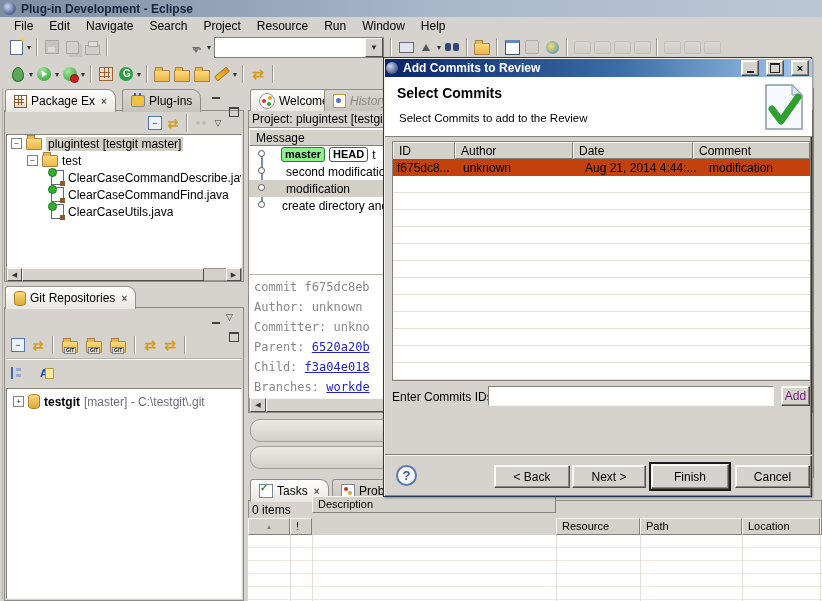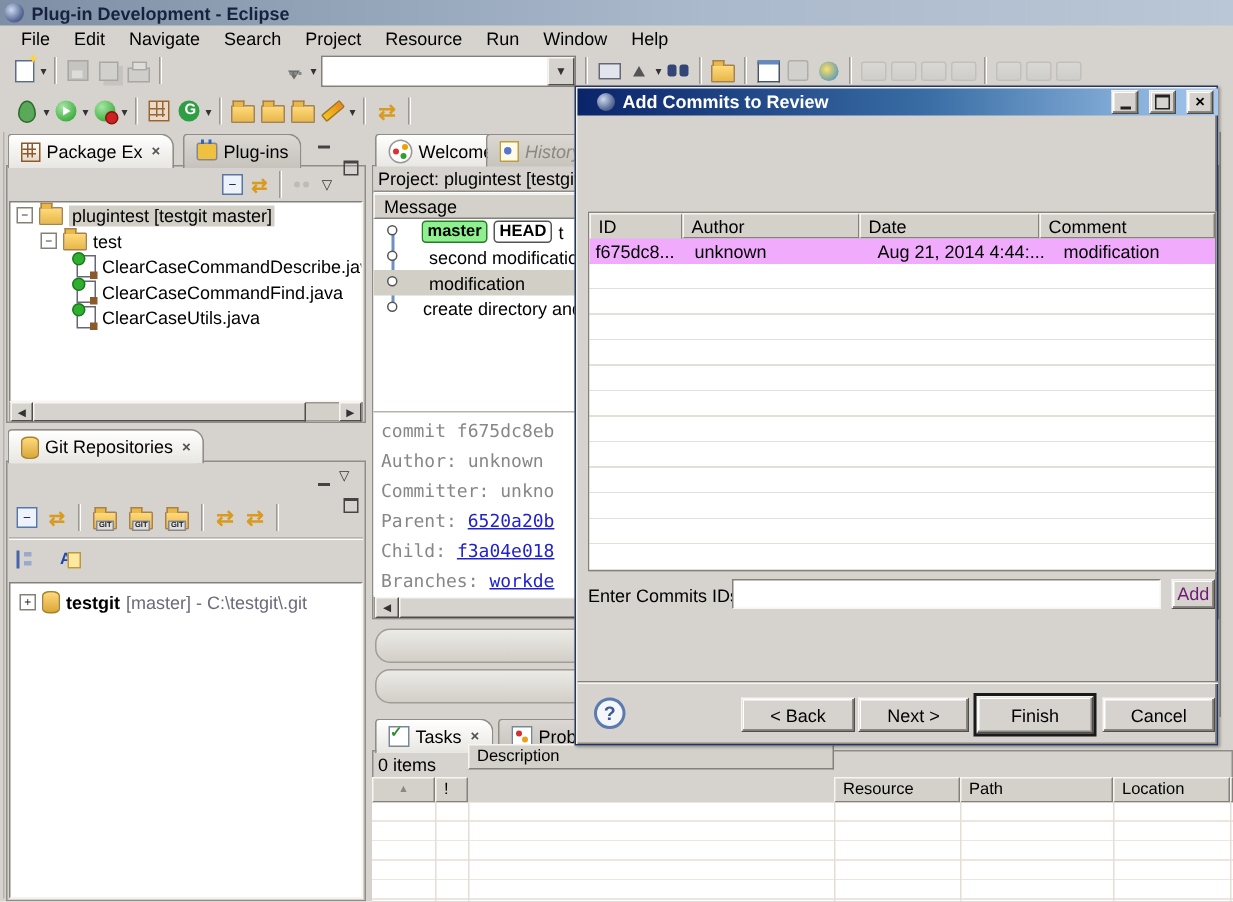--- a/index.html
+++ b/index.html
@@ -452,42 +452,51 @@
     <div class="a" style="left:308px;top:0;width:1px;height:66px;background:#e4ded6"></div>
     <div class="a" style="left:392px;top:0;width:1px;height:66px;background:#e4ded6"></div>
     <div class="a" style="left:494px;top:0;width:1px;height:66px;background:#e4ded6"></div>
     <div class="a" style="left:572px;top:0;width:1px;height:66px;background:#e4ded6"></div>
   </div>
 
   <div class="a" style="left:813px;top:88px;width:9px;height:390px;background:#d6d3ce;border-left:1px solid #908d88"></div>
 
   <div class="a" style="left:383px;top:57px;width:429px;height:440px;background:#d6d3ce;border:1px solid #24365e;box-shadow:inset 1px 1px 0 #f2f0eb,inset -1px -1px 0 #8a8880,1px 1px 2px rgba(0,0,0,.35);z-index:50">
 
-    <div class="a fx" style="left:1px;top:1px;width:427px;height:18px;background:linear-gradient(90deg,#0a246a,#3a6ea5 55%,#a6caf0);gap:5px;padding-left:13px">
+    <div class="a fx" style="left:1px;top:1px;width:427px;height:18px;background:linear-gradient(90deg,#0a246a,#3a6ea5 55%,#a6caf0);gap:5px;padding-left:1px">
       <span class="ic" style="width:12px;height:12px;border-radius:50%;background:radial-gradient(circle at 35% 35%,#cdd8f0,#5c6f9a 60%,#2c3c66)"></span>
       <span style="color:#fff;font-weight:bold;font-size:12px">Add Commits to Review</span>
       <span style="flex:1"></span>
       <span class="tbtn btn3" style="margin-right:2px">
           <span style="width:7px;height:2px;background:#222;margin-top:7px"></span>
         </span>
       <span class="tbtn btn3" style="margin-right:2px">
           <span style="width:8px;height:7px;border:1px solid #222;border-top:2px solid #222"></span>
         </span>
       <span class="tbtn btn3" style="margin-right:3px;font-weight:bold;font-size:11px">
           <span>×</span>
         </span>
     </div>
 
+    <div class="a" style="left:1px;top:19px;width:427px;height:60px;background:#fff;border-bottom:1px solid #84817b">
+      <div class="a" style="left:12px;top:8px;font-size:14px;font-weight:bold"><span>Select Commits</span></div>
+      <div class="a" style="left:14px;top:35px;font-size:11.5px"><span>Select Commits to add to the Review</span></div>
+      <svg class="a" style="left:378px;top:6px" width="42" height="50" viewBox="0 0 42 50">
+        <path d="M3 2 h26 l10 10 v34 h-36 z" fill="#f6faff" stroke="#8899aa" stroke-width="1.5"></path>
+        <path d="M29 2 v10 h10 z" fill="#dde8f4" stroke="#8899aa" stroke-width="1"></path>
+        <path d="M9 26 l9 12 l17 -24" fill="none" stroke="#2fa02f" stroke-width="7" stroke-linecap="round" stroke-linejoin="round"></path>
+      </svg>
+    </div>
 
     <div class="a" style="left:8px;top:83px;width:419px;height:240px;border:1px solid #84817b;background:#fff">
       <div class="a hc" style="left:0;top:0;width:62px;height:34px;font-size:12px"><span>ID</span></div>
       <div class="a hc" style="left:62px;top:0;width:118px;height:17px;font-size:12px"><span>Author</span></div>
       <div class="a hc" style="left:180px;top:0;width:120px;height:17px;font-size:12px"><span>Date</span></div>
       <div class="a hc" style="left:300px;top:0;width:117px;height:17px;font-size:12px"><span>Comment</span></div>
-      <div class="a fx" style="left:0;top:17px;width:417px;height:17px;background:#f0abfc;font-size:12px">
+      <div class="a fx" style="left:0;top:17px;width:417px;height:17px;background:#c2410c;font-size:12px">
         <span class="nw" style="width:62px;padding-left:4px">f675dc8...</span>
         <span class="nw" style="width:118px;padding-left:4px">unknown</span>
         <span class="nw" style="width:120px;padding-left:4px">Aug 21, 2014 4:44:...</span>
         <span class="nw" style="flex:1;padding-left:4px">modification</span>
       </div>
       <div class="a rowlines" style="left:0;top:34px;width:417px;height:204px"></div>
     </div>
 
     <div class="a nw" style="left:8px;top:332px;font-size:12px"><span>Enter Commits IDs:</span></div>
     <input class="a" type="text" style="left: 104px; top: 328px; width: 286px; height: 20px; border-width: 1px; border-style: solid; border-image: initial; border-color: rgb(132, 129, 123) rgb(247, 245, 241) rgb(247, 245, 241) rgb(132, 129, 123); background: rgb(255, 255, 255); font-size: 12px; padding: 0px 3px; outline: none;" value="">

